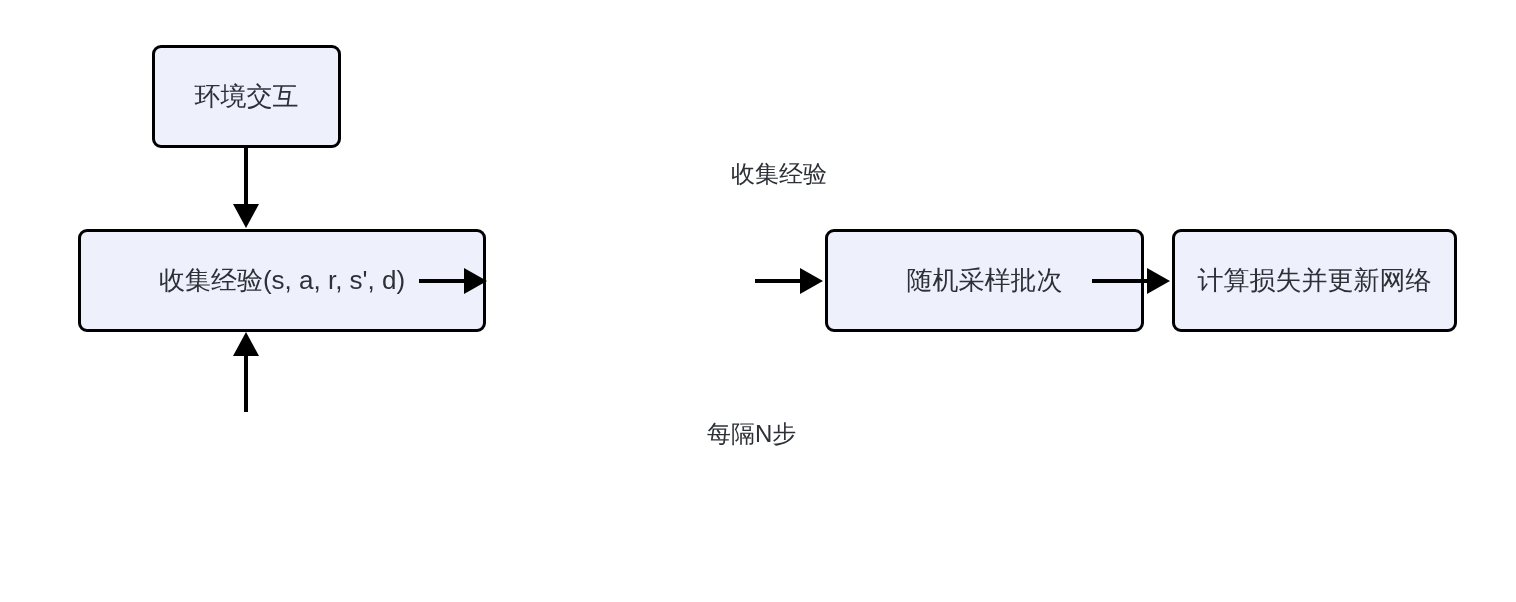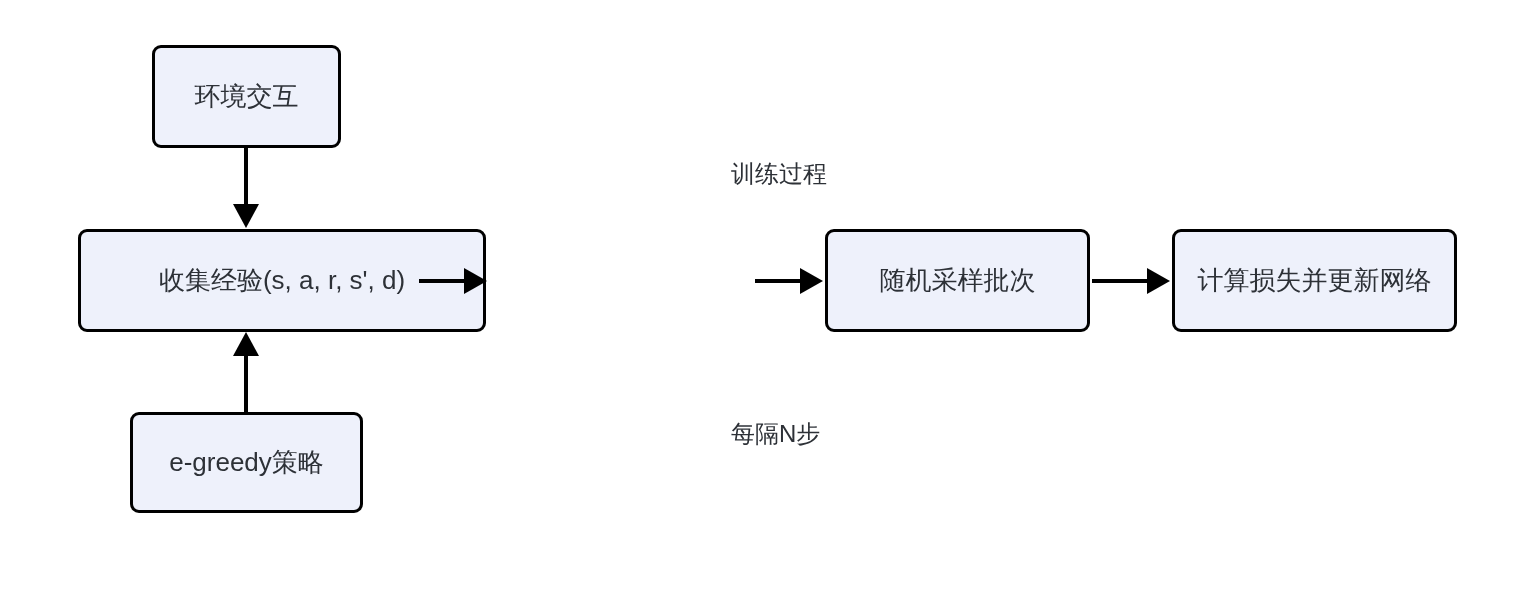--- a/index.html
+++ b/index.html
@@ -80,39 +80,36 @@
     <line x1="2" y1="21" x2="52" y2="21"></line>
     <polygon points="70,21 47,8 47,34"></polygon>
   </svg>
 
 
   <svg class="edge" style="left:753px; top:260px; width:72px; height:42px;" viewBox="0 0 72 42">
     <line x1="2" y1="21" x2="52" y2="21"></line>
     <polygon points="70,21 47,8 47,34"></polygon>
   </svg>
 
-  <div class="node" style="left:825px; top:229px; width:265px; height:103px;">
+  <div class="node" style="left:825px; top:229px; width:319px; height:103px;">
     <span class="node-label">随机采样批次</span>
   </div>
 
   <svg class="edge" style="left:1090px; top:260px; width:82px; height:42px;" viewBox="0 0 82 42">
     <line x1="2" y1="21" x2="62" y2="21"></line>
     <polygon points="80,21 57,8 57,34"></polygon>
   </svg>
 
   <div class="node" style="left:1172px; top:229px; width:285px; height:103px;">
     <span class="node-label">计算损失并更新网络</span>
   </div>
 
   <svg class="edge" style="left:226px; top:332px; width:40px; height:80px;" viewBox="0 0 40 80">
     <line x1="20" y1="80" x2="20" y2="18"></line>
     <polygon points="20,0 7,24 33,24"></polygon>
   </svg>
 
-  <div class="node" style="left:130px; top:412px; width:233px; height:101px;">
-    <span class="node-label">e-greedy策略</span>
-  </div>
 
-  <div class="free-label" style="left:731px; top:160px;">训练过程</div>
+  <div class="free-label" style="left:731px; top:160px;">收集经验</div>
 
-  <div class="free-label" style="left:731px; top:420px;">每隔N步</div>
+  <div class="free-label" style="left:707px; top:420px;">每隔N步</div>
 
 </div>
 
 </body></html>

